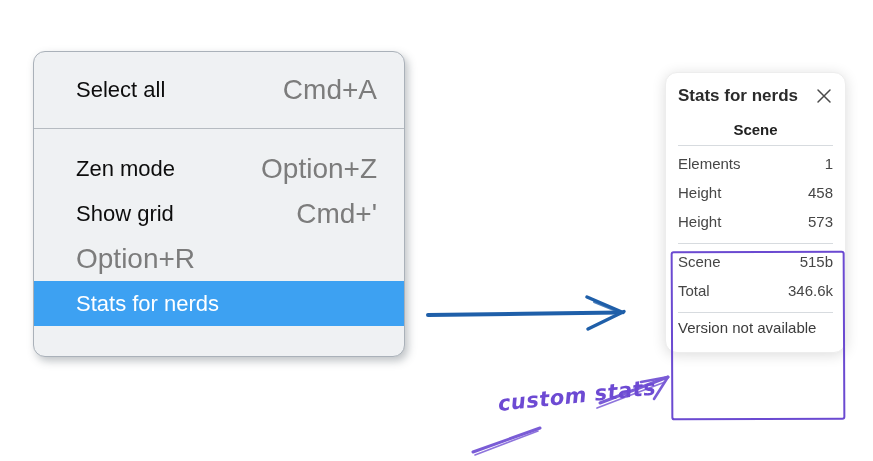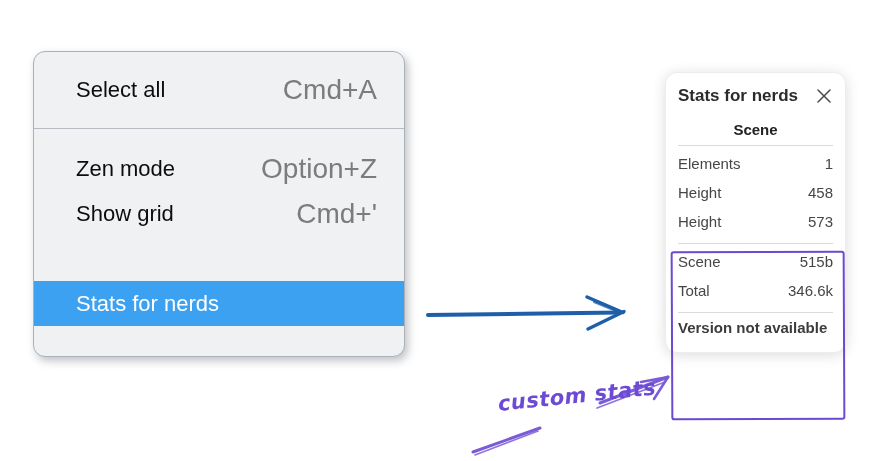--- a/index.html
+++ b/index.html
@@ -45,21 +45,21 @@
   .panel-header{display:flex;justify-content:space-between;align-items:center;}
   .panel-title{font-weight:bold;font-size:17px;color:#2b2b2b;}
   .close-btn{
     background:none;border:none;padding:0;margin:0;width:18px;height:18px;
     display:flex;align-items:center;justify-content:center;cursor:pointer;
   }
   .section-h{text-align:center;font-weight:bold;font-size:15px;color:#222222;margin-top:15px;}
   .section-hr{border:none;border-top:1px solid #d7dbdf;margin:7px 0 3px 0;}
   .stat-row{display:flex;justify-content:space-between;font-size:15px;color:#464646;line-height:29px;}
   .stat-row .stat-value{text-align:right;}
-  .note{font-size:15px;color:#3c3c3c;margin-top:5px;line-height:20px;font-weight:bold;}
+  .note{font-size:15px;color:#3c3c3c;margin-top:5px;line-height:20px;}
 
   
   .blue-arrow{position:absolute;left:424px;top:292px;}
   .purple-box{
     position:absolute;left:671px;top:251px;width:170px;height:165px;
     border:2px solid #6b4ad1;border-radius:3px;
     transform:rotate(-.25deg);
     pointer-events:none;z-index:5;
   }
   .purple-arrow{position:absolute;left:455px;top:363px;pointer-events:none;z-index:6;}
@@ -83,20 +83,21 @@
   <div class="menu-group">
     <div class="menu-item">
       <span>Zen mode</span>
       <span class="shortcut">Option+Z</span>
     </div>
     <div class="menu-item">
       <span>Show grid</span>
       <span class="shortcut">Cmd+'</span>
     </div>
     <div class="menu-item">
+      <span class="shortcut">Option+R</span>
     </div>
     <div class="menu-item highlighted">
       <span>Stats for nerds</span>
     </div>
   </div>
 </div>
 
 <svg class="blue-arrow" width="210" height="48" viewBox="0 0 210 48">
   <path d="M4,23 C60,22.3 140,21.5 196,20.5" stroke="#1f5fa9" stroke-width="4" fill="none" stroke-linecap="round"></path>
   <path d="M163,5 L199,20.5" stroke="#1f5fa9" stroke-width="3.5" fill="none" stroke-linecap="round"></path>

